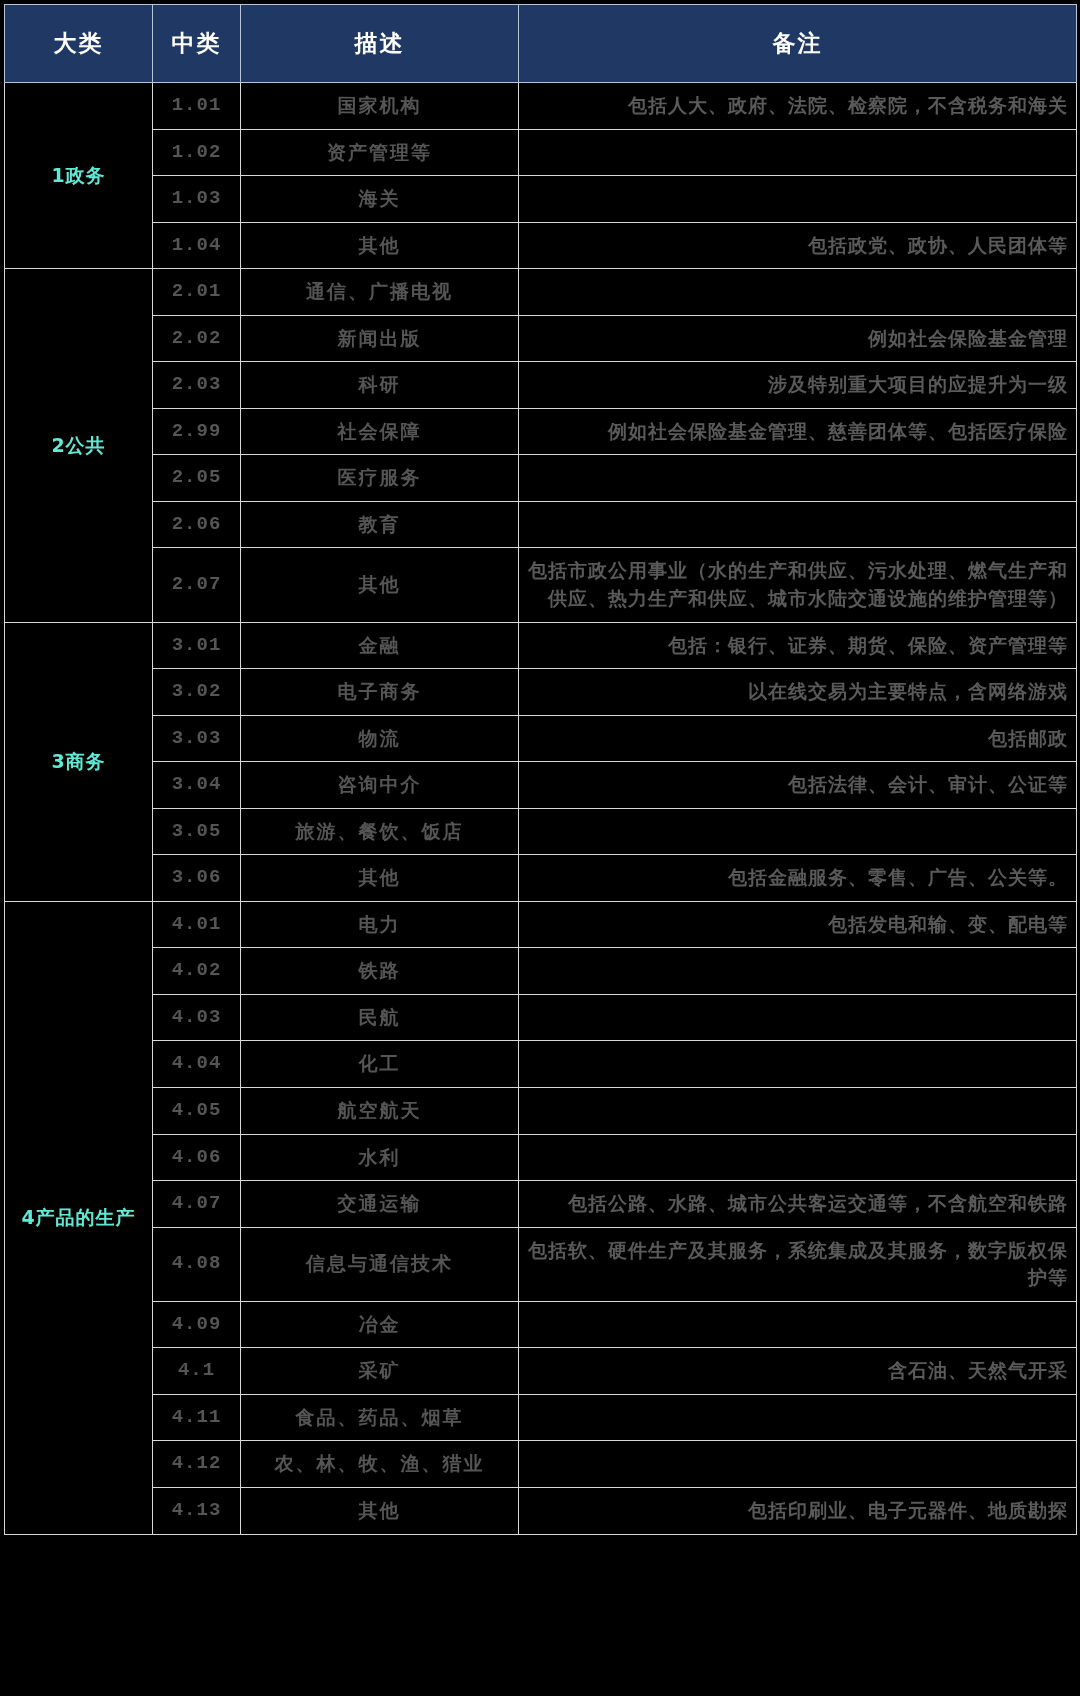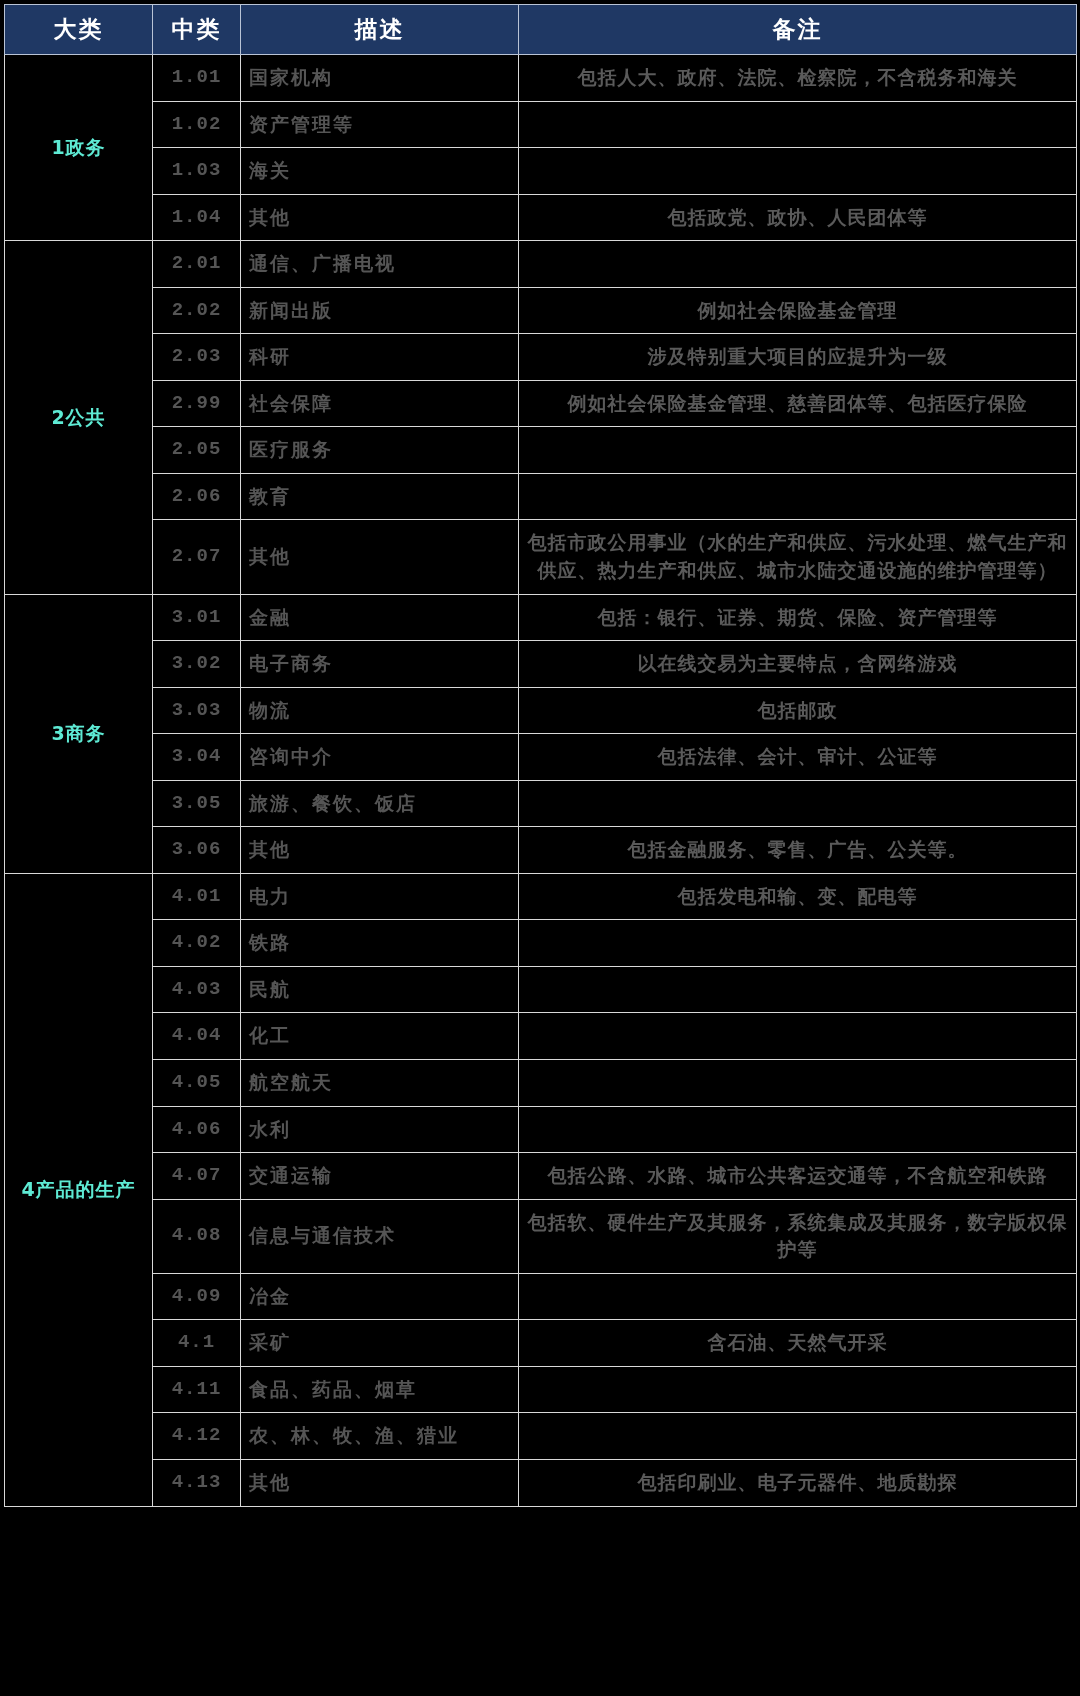--- a/index.html
+++ b/index.html
@@ -30,21 +30,21 @@
   table.classification col.c2 { width: 88px; }
   table.classification col.c3 { width: 278px; }
   table.classification col.c4 { width: 558px; }
 
   thead th {
     background: #1F3864;
     color: #ffffff;
     font-size: 23px;
     font-weight: bold;
     text-align: center;
-    padding: 9px 4px;
+    padding: 23px 4px;
     border: 1px solid #b9c4d6;
     letter-spacing: 2px;
   }
   tbody td {
     border: 1px solid #d9d9d9;
     background: #000000;
     font-size: 19px;
     font-weight: bold;
     padding: 9px 8px;
     vertical-align: middle;
@@ -57,25 +57,26 @@
     letter-spacing: 1px;
     color: #5eead4;
   }
   td.code {
     text-align: center;
     letter-spacing: 1px;
     color: #555555;
     font-family: Liberation Mono, monospace;
   }
   td.desc {
+    text-align: center;
     letter-spacing: 2px;
     color: #555555;
   }
   td.note {
-    text-align: center;
+    text-align: right;
     letter-spacing: 1px;
     color: #5a5a5a;
   }
 </style>
 </head>
 <body>
 
 <div class="sheet">
   <table class="classification">
     <colgroup>

